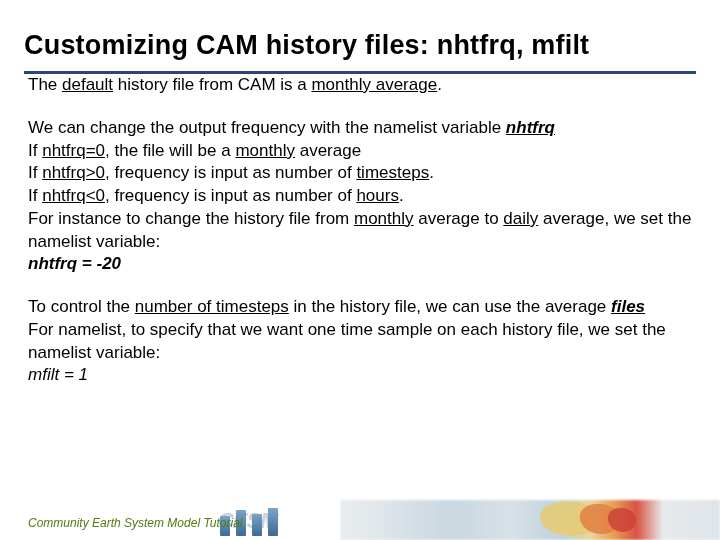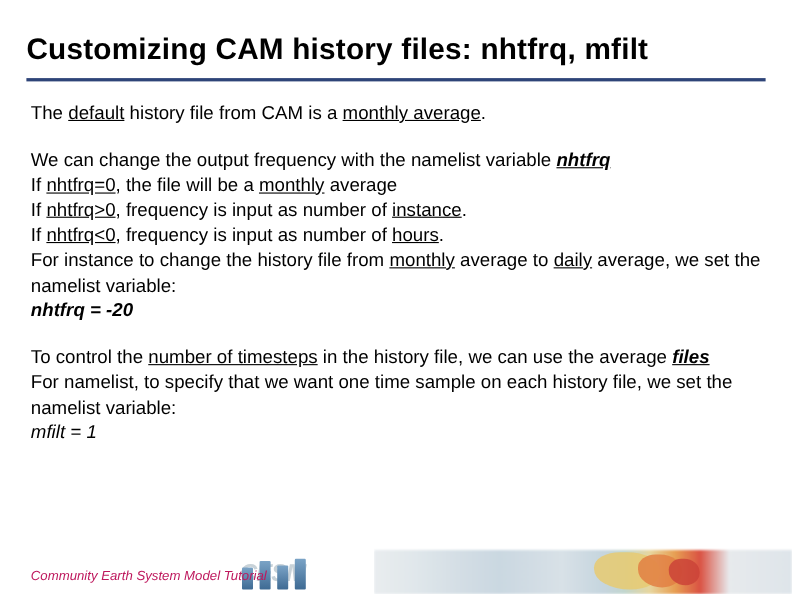--- a/index.html
+++ b/index.html
@@ -24,21 +24,21 @@
     font-weight: bold;
     padding: 30px 8px 6px 24px;
     letter-spacing: 0.2px;
   }
   .title-underline {
     margin: 4px 24px 0 24px;
     height: 3px;
     background: #2e4478;
   }
   .content {
-    padding: 18px 28px 0 28px;
+    padding: 0 28px 0 28px;
     font-size: 17px;
     line-height: 1.34;
   }
   .para {
     margin-bottom: 20px;
   }
   .u { text-decoration: underline; }
   .bi { font-weight: bold; font-style: italic; }
   .biu { font-weight: bold; font-style: italic; text-decoration: underline; }
   .i { font-style: italic; margin-top: 48px; }
@@ -49,21 +49,21 @@
     bottom: 0;
     width: 720px;
     height: 46px;
   }
   .footer-text {
     position: absolute;
     left: 28px;
     bottom: 10px;
     font-size: 12px;
     font-style: italic;
-    color: #be185d;
+    color: #4d7c0f;
     text-align: right;
   }
   .cesm-logo {
     position: absolute;
     left: 218px;
     bottom: 4px;
     width: 70px;
     height: 36px;
   }
   .cesm-bar {
@@ -122,21 +122,21 @@
 
   <div class="content">
 
     <div class="para">
       <span>The </span><span class="u">default</span><span> history file from CAM is a </span><span class="u">monthly average</span><span>.</span>
     </div>
 
     <div class="para">
       <span>We can change the output frequency with the namelist variable </span><span class="biu">nhtfrq</span><br>
       <span>If </span><span class="u">nhtfrq=0</span><span>, the file will be a </span><span class="u">monthly</span><span> average</span><br>
-      <span>If </span><span class="u">nhtfrq&gt;0</span><span>, frequency is input as number of </span><span class="u">instance</span><span>.</span><br>
+      <span>If </span><span class="u">nhtfrq&gt;0</span><span>, frequency is input as number of </span><span class="u">timesteps</span><span>.</span><br>
       <span>If </span><span class="u">nhtfrq&lt;0</span><span>, frequency is input as number of </span><span class="u">hours</span><span>.</span><br>
       <span>For instance to change the history file from </span><span class="u">monthly</span><span> average to </span><span class="u">daily</span><span> average, we set the namelist variable:</span><br>
       <span class="bi">nhtfrq = -20</span>
     </div>
 
     <div class="para">
       <span>To control the </span><span class="u">number of timesteps</span><span> in the history file, we can use the average </span><span class="biu">files</span><br>
       <span>For namelist, to specify that we want one time sample on each history file, we set the namelist variable:</span><br>
       <span class="i">mfilt = 1</span>
     </div>

